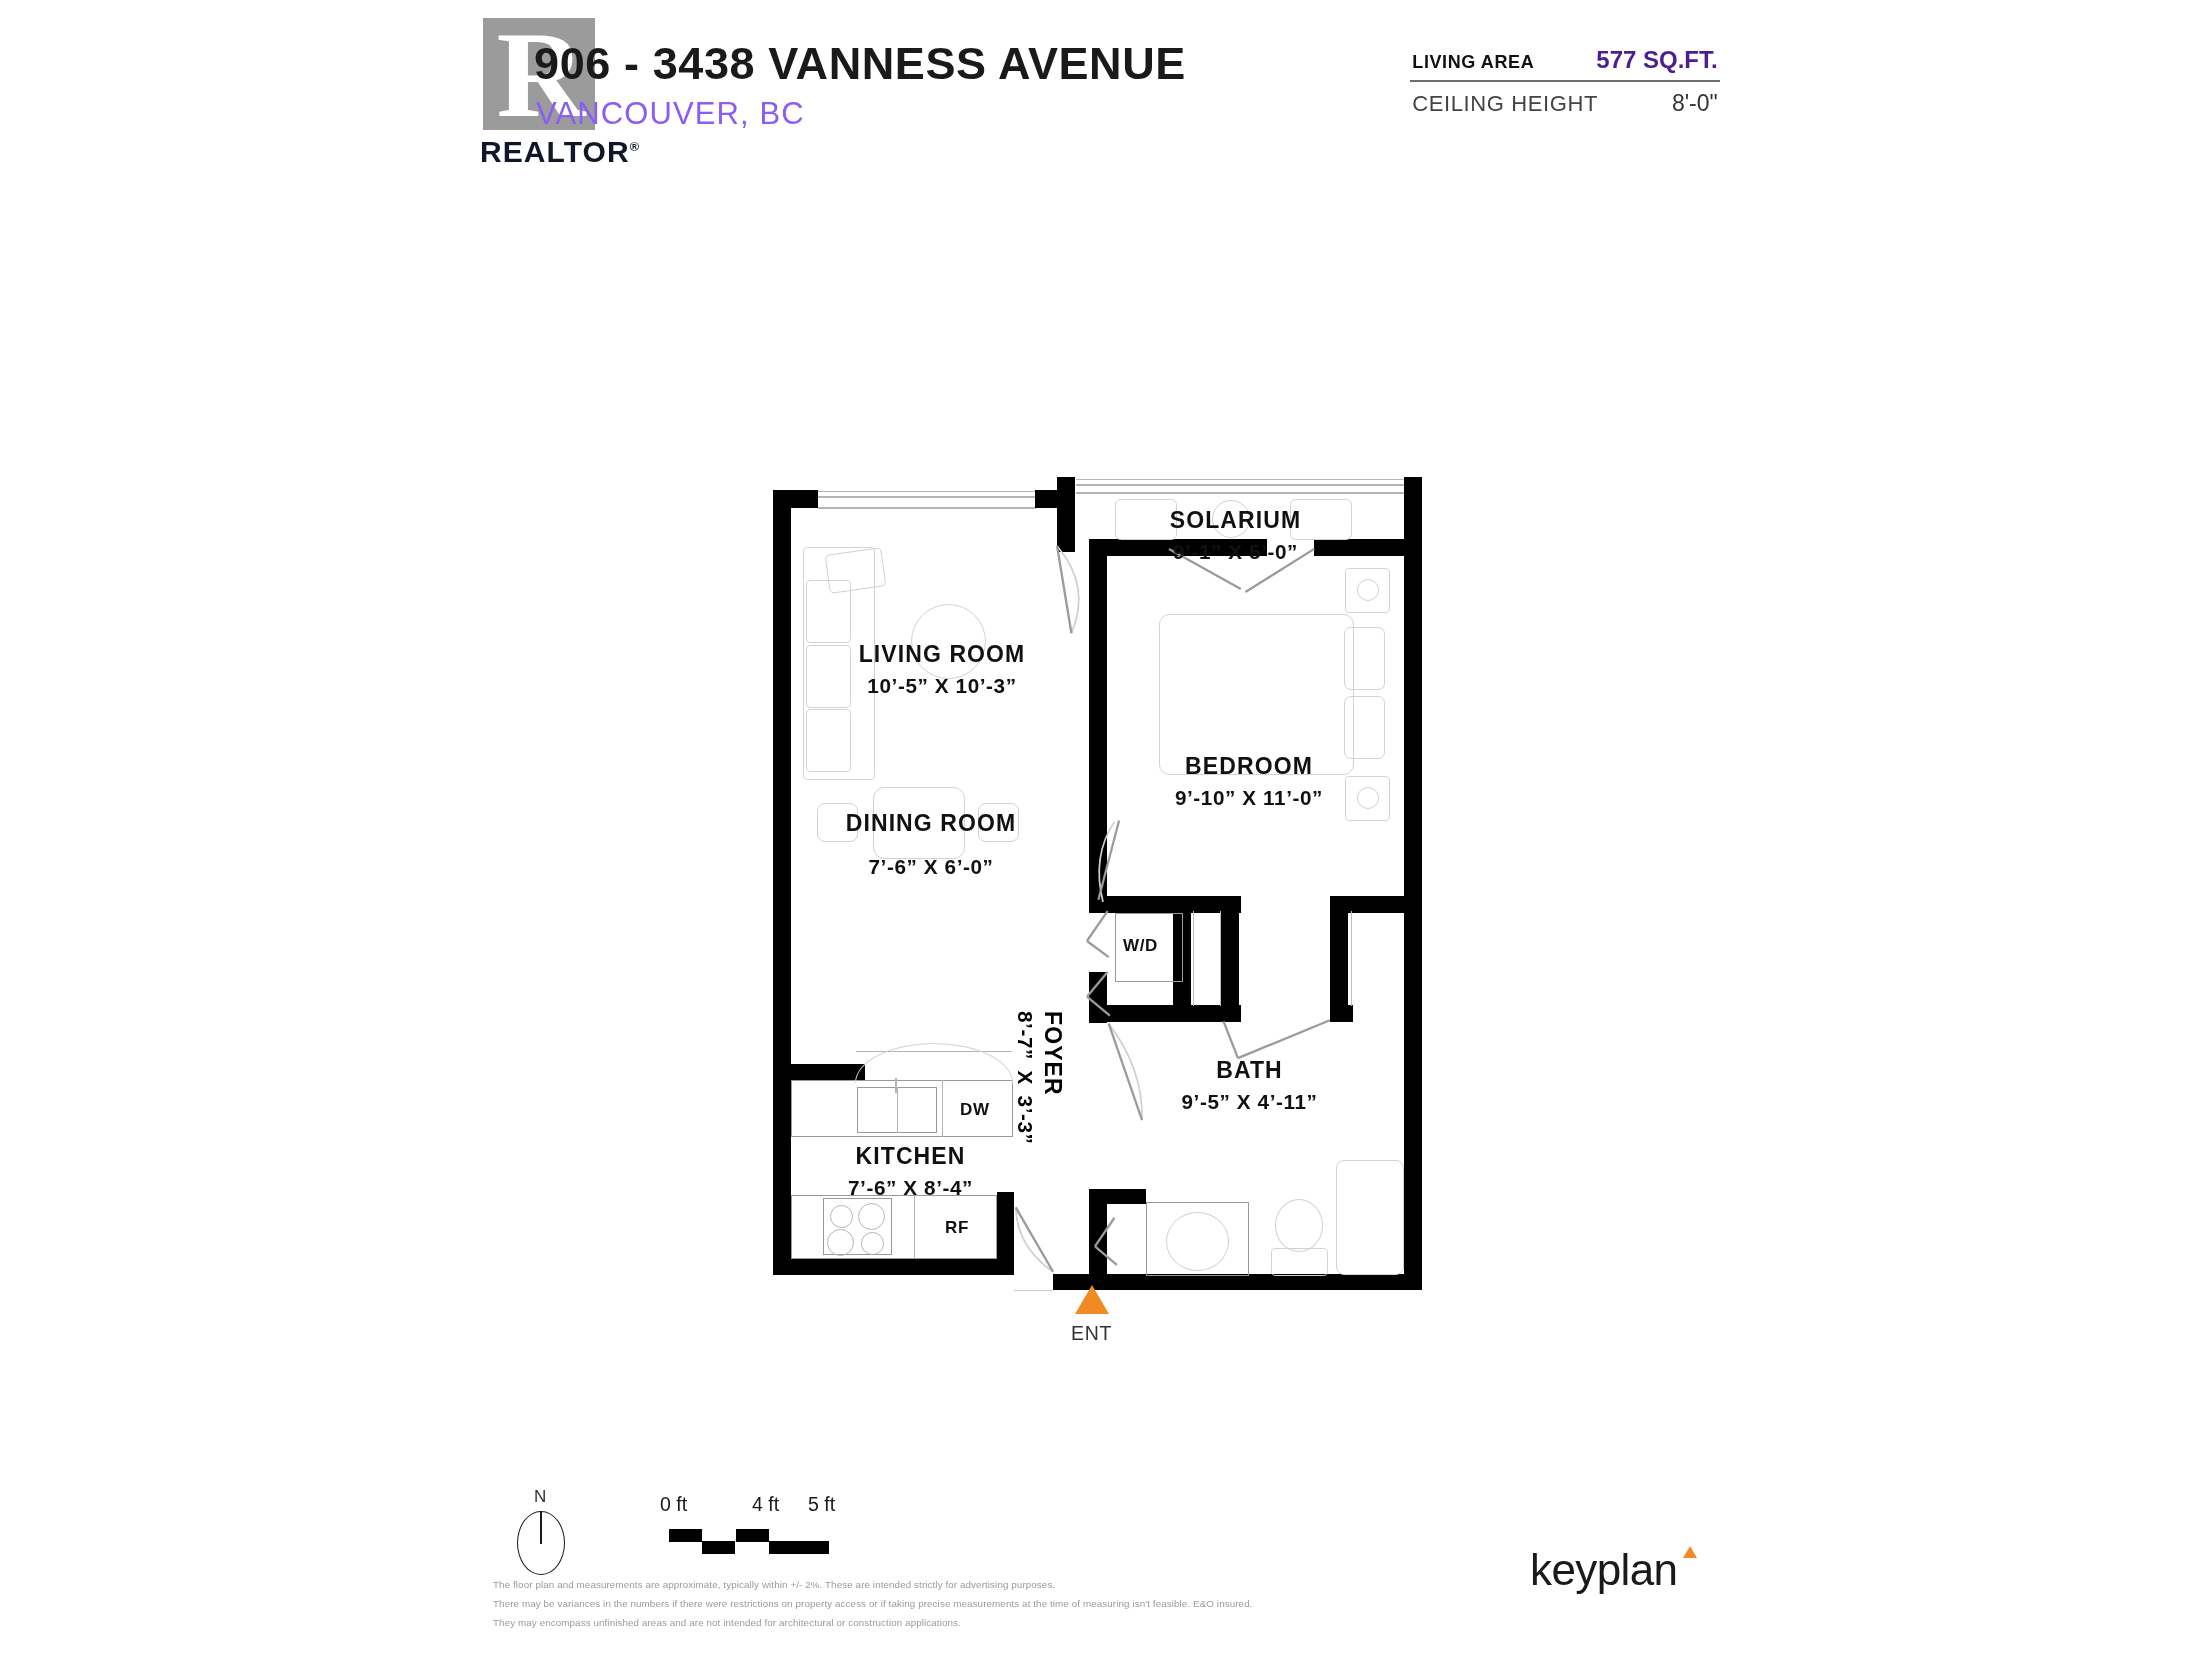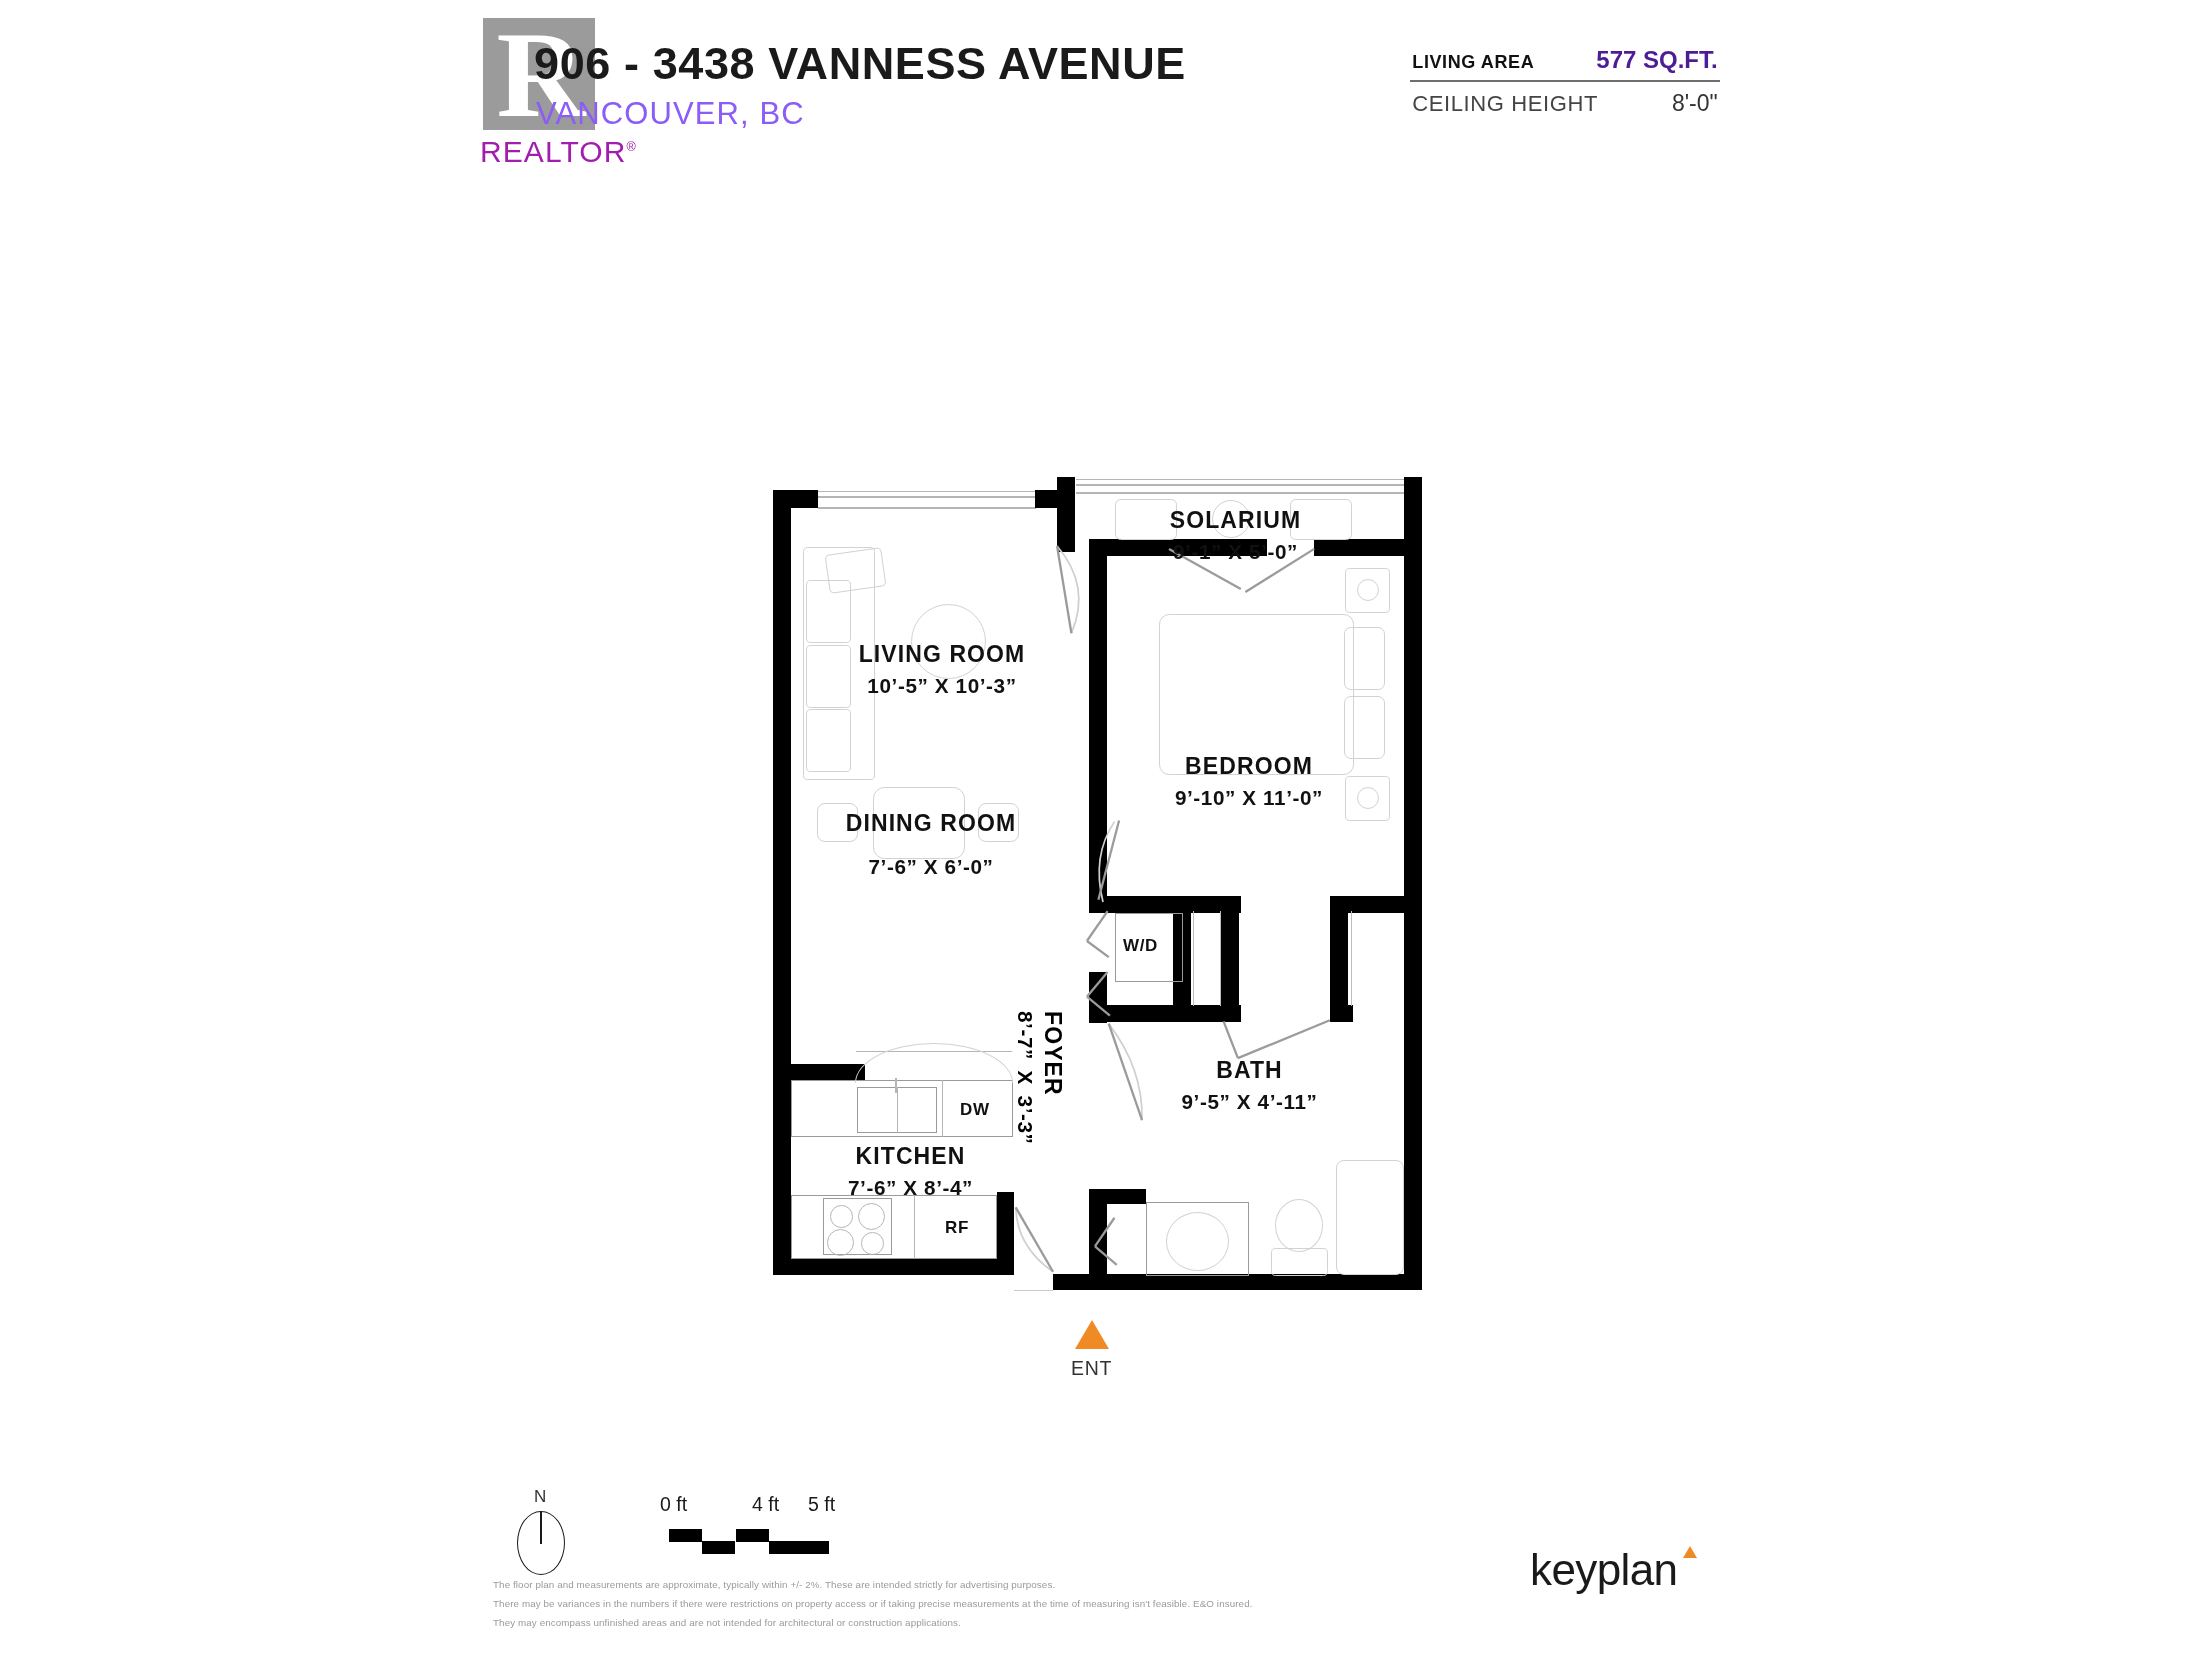--- a/index.html
+++ b/index.html
@@ -55,22 +55,22 @@
     font-weight: 700;
     line-height: 91px;
     letter-spacing: -2.3px;
   }
   #realtor-word {
     position: absolute;
     left: 2.9px;
     top: 125px;
     font-size: 30px;
     letter-spacing: 1.1px;
-    color: #a21caf;
-    font-weight: 400;
+    color: #0f172a;
+    font-weight: 700;
   }
   #realtor-word sup {
     font-size: 12.6px;
     vertical-align: super;
   }
   #addr-line1 {
     position: absolute;
     left: 57px;
     top: 27.6px;
     font-size: 45px;
@@ -181,21 +181,21 @@
   .vert-label {
     position: absolute;
     transform-origin: 0 0;
     white-space: nowrap;
   }
 
   
   #ent-marker {
     position: absolute;
     left: 1057px;
-    top: 1320px;
+    top: 1285px;
     width: 69px;
     text-align: center;
   }
   #ent-tri {
     width: 0; height: 0;
     margin: 0 auto;
     border-left: 17px solid transparent;
     border-right: 17px solid transparent;
     border-bottom: 29px solid #F08A24;
     position: relative;

